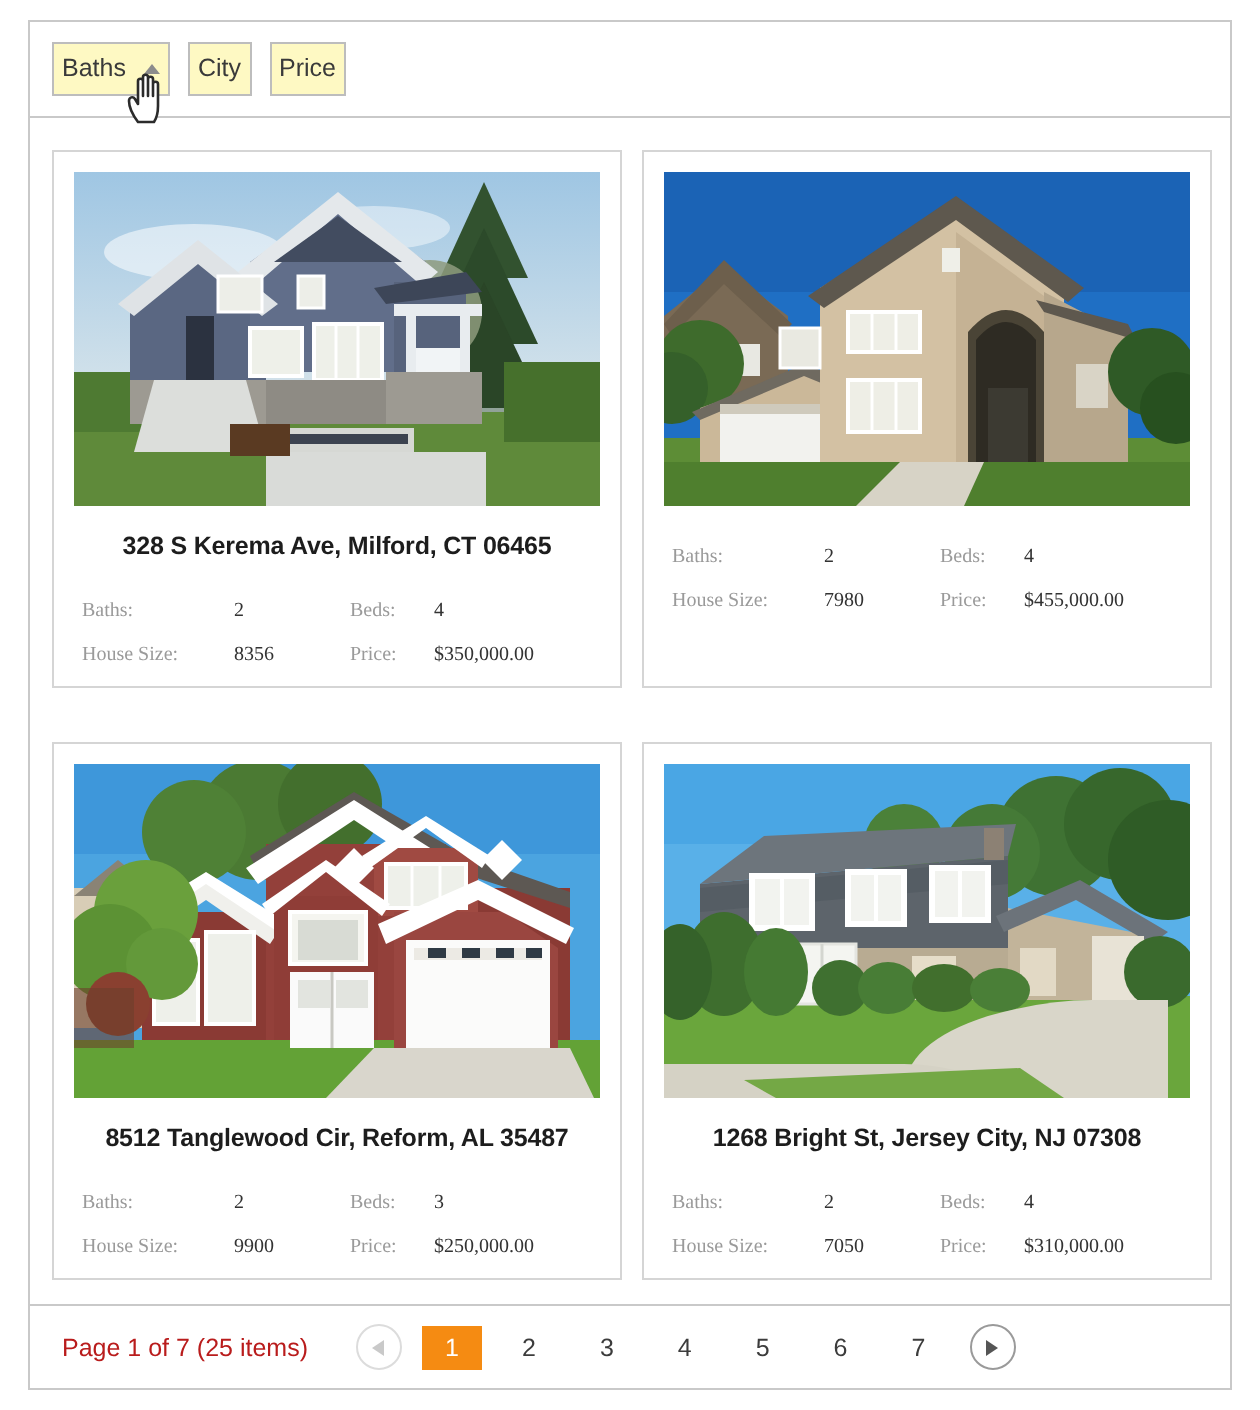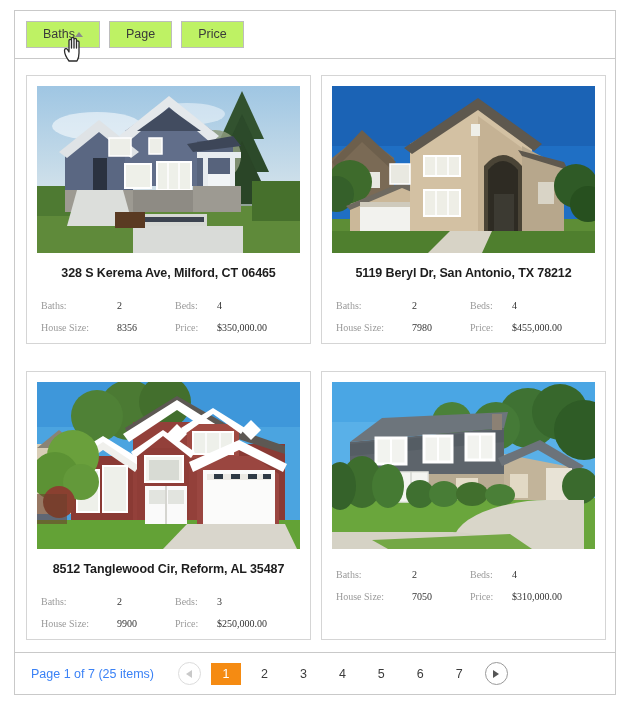--- a/index.html
+++ b/index.html
@@ -26,26 +26,27 @@
     border-bottom: none;
     background: #ffffff;
     display: flex;
     align-items: center;
     padding-left: 11px;
     gap: 9px;
   }
   .sortbtn {
     height: 27px;
     border: 1px solid #bdbdbd;
-    background: #bef264;
+    background: #fef9c3;
     color: #3a3a3a;
     font-size: 12.5px;
-    padding: 0 16px;
+    padding: 0 4px;
     display: inline-flex;
     align-items: center;
+    gap: 9px;
     cursor: pointer;
     border-radius: 0;
     line-height: 1;
     white-space: nowrap;
   }
   .sortbtn .caret-up {
     width: 0; height: 0;
     border-left: 4.5px solid transparent;
     border-right: 4.5px solid transparent;
     border-bottom: 5px solid #8c8c8c;
@@ -114,21 +115,21 @@
     width: 602px; height: 42px;
     border: 1px solid #c9c9c9;
     border-top: none;
     background: #ffffff;
     display: flex;
     align-items: center;
     padding: 0 16px;
   }
   .pageinfo {
     font-size: 12.5px;
-    color: #3b82f6;
+    color: #b91c1c;
   }
   .pagelist {
     display: flex;
     align-items: center;
     margin-left: 18px;
     gap: 0px;
   }
   .arrowbtn {
     width: 23px; height: 23px;
     border-radius: 50%;
@@ -186,21 +187,21 @@
 <body>
 
 <div class="app">
 
   <div class="toolbar">
     <button class="sortbtn">
       <span>Baths</span>
       <span class="caret-up"></span>
     </button>
     <button class="sortbtn">
-      <span>Page</span>
+      <span>City</span>
     </button>
     <button class="sortbtn">
       <span>Price</span>
     </button>
   </div>
 
   <div class="panel">
     <div class="grid">
 
       <div class="card">
@@ -316,21 +317,20 @@
             <line x1="116" y1="104" x2="116" y2="130" stroke="#ffffff" stroke-width="1.5"></line>
             <rect x="58" y="78" width="20" height="20" fill="#e9e9e1" stroke="#ffffff" stroke-width="1.5"></rect>
             <rect x="206" y="96" width="16" height="22" fill="#d9d4c6"></rect>
 
             <circle cx="244" cy="100" r="22" fill="#2f5a26"></circle>
             <circle cx="256" cy="118" r="18" fill="#27501f"></circle>
 
             <polygon points="118,145 160,145 150,167 96,167" fill="#d7d3c6"></polygon>
           </svg>
         </div>
-        <div class="addr">5119 Beryl Dr, San Antonio, TX 78212</div>
         <div class="specs">
           <span class="lbl">Baths:</span>
           <span class="val">2</span>
           <span class="lbl">Beds:</span>
           <span class="val">4</span>
           <span class="lbl">House Size:</span>
           <span class="val">7980</span>
           <span class="lbl">Price:</span>
           <span class="val">$455,000.00</span>
         </div>
@@ -461,20 +461,21 @@
             <ellipse cx="168" cy="113" rx="15" ry="11" fill="#4a7f37"></ellipse>
             <ellipse cx="8" cy="104" rx="16" ry="24" fill="#35622a"></ellipse>
             <ellipse cx="248" cy="104" rx="18" ry="18" fill="#3a6a2d"></ellipse>
 
             <path d="M214 118 L252 118 L252 167 L120 167 Q118 140 162 126 Q190 118 214 118 Z" fill="#d9d6c9"></path>
             <path d="M0 150 L120 150 Q150 150 180 167 L0 167 Z" fill="#d5d2c5"></path>
 
             <polygon points="40,158 178,152 200,167 56,167" fill="#74a845"></polygon>
           </svg>
         </div>
+        <div class="addr">1268 Bright St, Jersey City, NJ 07308</div>
         <div class="specs">
           <span class="lbl">Baths:</span>
           <span class="val">2</span>
           <span class="lbl">Beds:</span>
           <span class="val">4</span>
           <span class="lbl">House Size:</span>
           <span class="val">7050</span>
           <span class="lbl">Price:</span>
           <span class="val">$310,000.00</span>
         </div>

